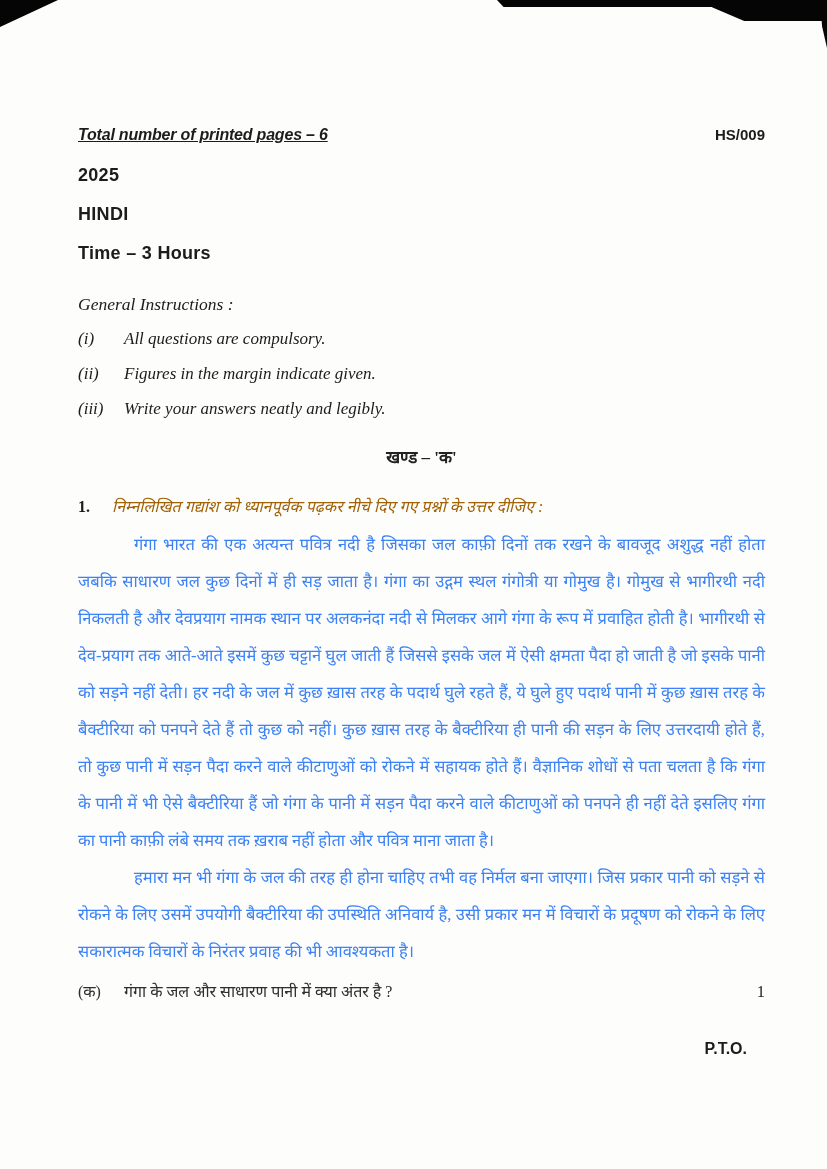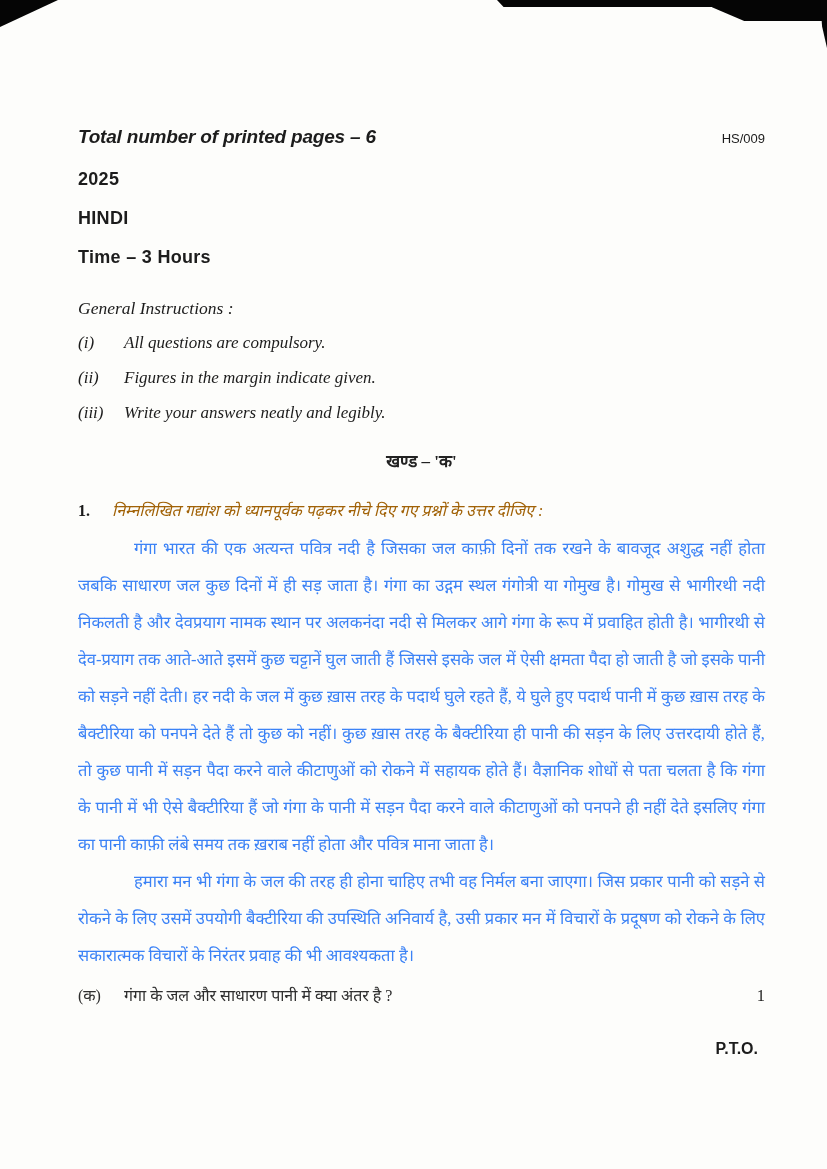--- a/index.html
+++ b/index.html
@@ -23,22 +23,22 @@
   .corner-tl { top:0; left:0; width:58px; height:27px; clip-path:polygon(0 0, 100% 0, 0 100%); }
   .strip-top { top:0; left:497px; right:0; height:7px; clip-path:polygon(0 0, 100% 0, 100% 100%, 2% 100%); }
   .corner-tr { top:0; right:0; width:115px; height:21px; clip-path:polygon(0 0, 100% 0, 100% 100%, 28% 100%, 0 35%); }
   .edge-right { top:0; right:0; width:7px; height:48px; clip-path:polygon(0 0, 100% 0, 100% 100%, 30% 55%); }
 
   
   .header-row {
     display:flex; justify-content:space-between; align-items:baseline;
     font-family:"Liberation Sans", sans-serif;
   }
-  .header-left { font-weight:bold; font-style:italic; font-size:19px; letter-spacing:-0.2px; }
-  .header-right { font-weight:normal; font-size:13px; }
+  .header-left { font-weight:bold; font-style:italic; font-size:16px; letter-spacing:-0.2px;text-decoration:underline; }
+  .header-right { font-weight:bold; font-size:15px; }
 
   
   .title-block { margin-top:21px; }
   .title-line {
     font-family:"Liberation Sans", sans-serif;
     font-weight:bold; font-size:18px;
     margin-bottom:18px; letter-spacing:0.3px;
   }
 
   
@@ -72,21 +72,21 @@
 
   .subq-row {
     display:flex; align-items:baseline;
     margin-top:3px; font-size:16px; line-height:37px; color:#2e2e2e;
   }
   .subq-label { width:46px; flex:none; }
   .subq-text { flex:1; }
   .subq-marks { width:28px; flex:none; text-align:right; font-size:16.5px; color:#1c1c1c; }
 
   .pto {
-    position:absolute; right:69px; top:1040px;
+    position:absolute; right:80px; top:1040px;
     font-family:"Liberation Sans", sans-serif;
     font-weight:bold; font-size:16px;
   }
 </style>
 </head>
 <body>
 
 <div class="page">
 
   <div class="artifact corner-tl"></div>

